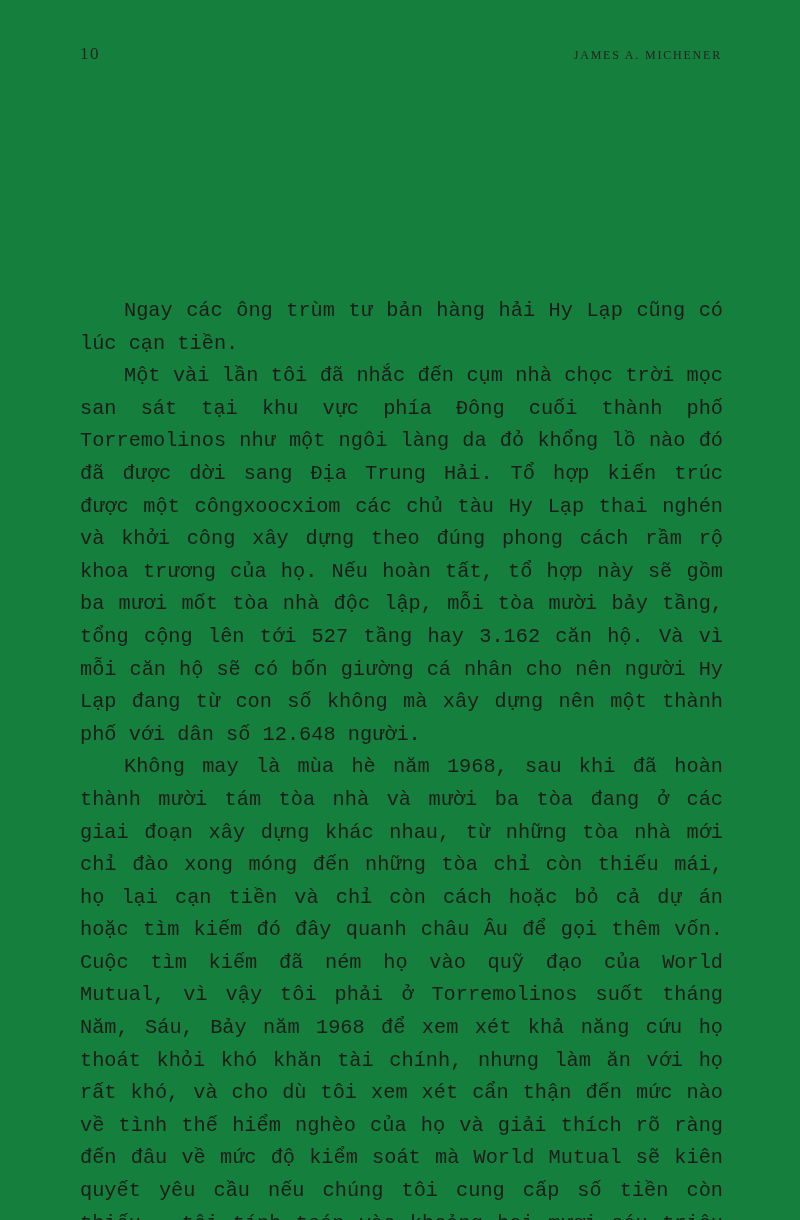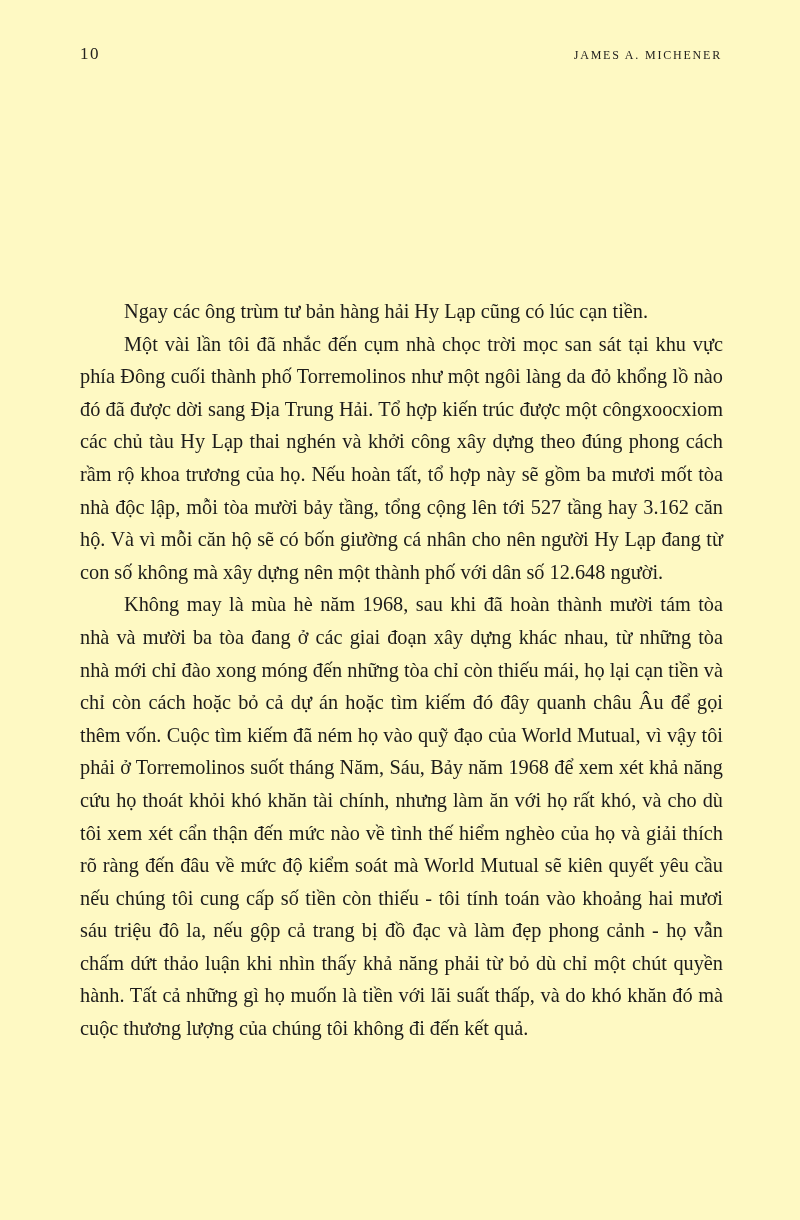--- a/index.html
+++ b/index.html
@@ -5,21 +5,21 @@
   html, body {
     margin: 0;
     padding: 0;
     background: #e8e8e8;
   }
   .page {
     position: relative;
     width: 800px;
     height: 1220px;
     margin: 0 auto;
-    background: #fef9c3;
+    background: #15803d;
     color: #1d1c1a;
     font-family: "Liberation Serif", "DejaVu Serif", serif;
     overflow: hidden;
   }
   .header-row {
     position: absolute;
     top: 44px;
     left: 80px;
     right: 78px;
     display: flex;
@@ -45,20 +45,21 @@
     width: 643px;
     font-size: 20.3px;
     line-height: 32.6px;
     text-align: justify;
     color: #1d1c1a;
   }
   .body-text p {
     margin: 0;
     padding: 0;
     text-indent: 44px;
+    font-family: Liberation Mono, monospace;
   }
 </style>
 </head>
 <body>
 
 <div class="page">
 
   <div class="header-row">
     <span class="page-number">10</span>
     <span class="running-header">JAMES A. MICHENER</span>

